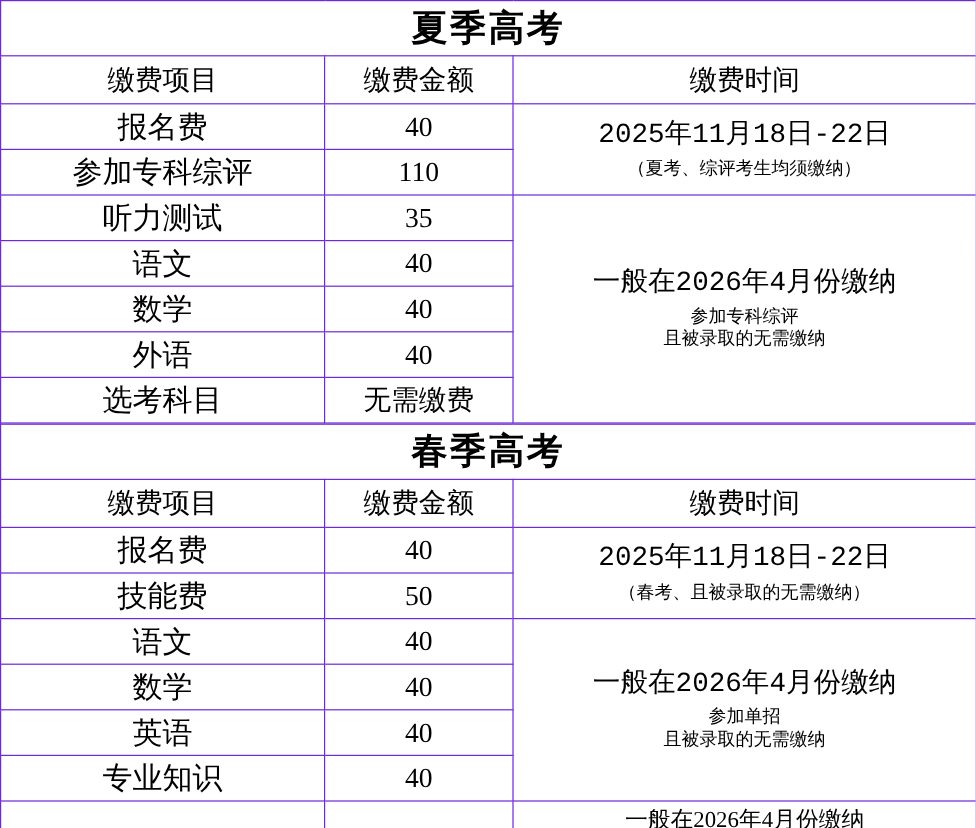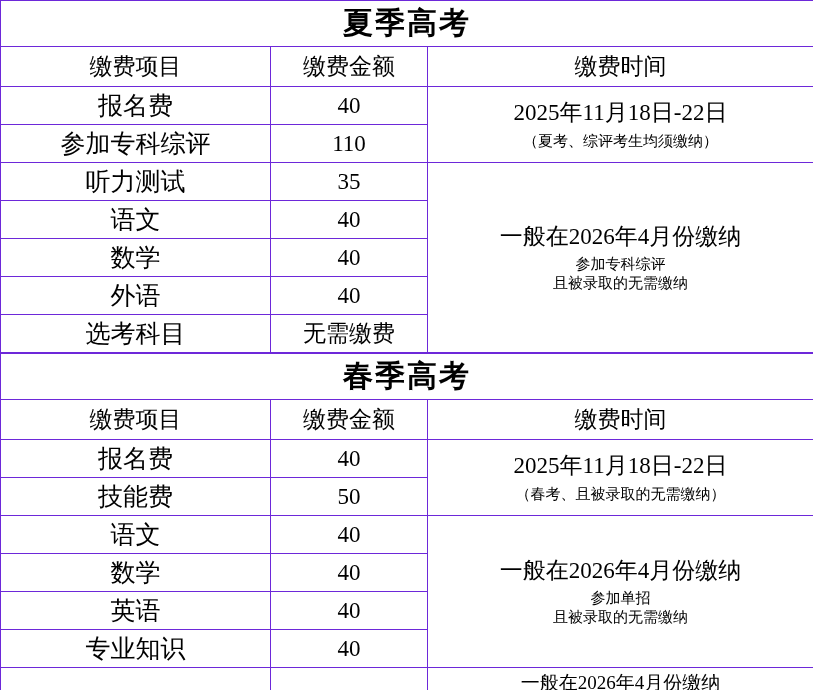--- a/index.html
+++ b/index.html
@@ -52,20 +52,21 @@
     height: 38px;
   }
   .amount-cell {
     font-size: 23px;
     height: 38px;
     margin-top: 14px;
   }
   .time-cell {
     font-size: 21px;
     line-height: 1.28;
+    font-family: Liberation Mono, monospace;
   }
   .time-cell .small {
     font-size: 15px;
     display: block;
   }
   .time-cell .main-line {
     font-size: 23px;
     display: block;
     margin-bottom: 4px;
   }

